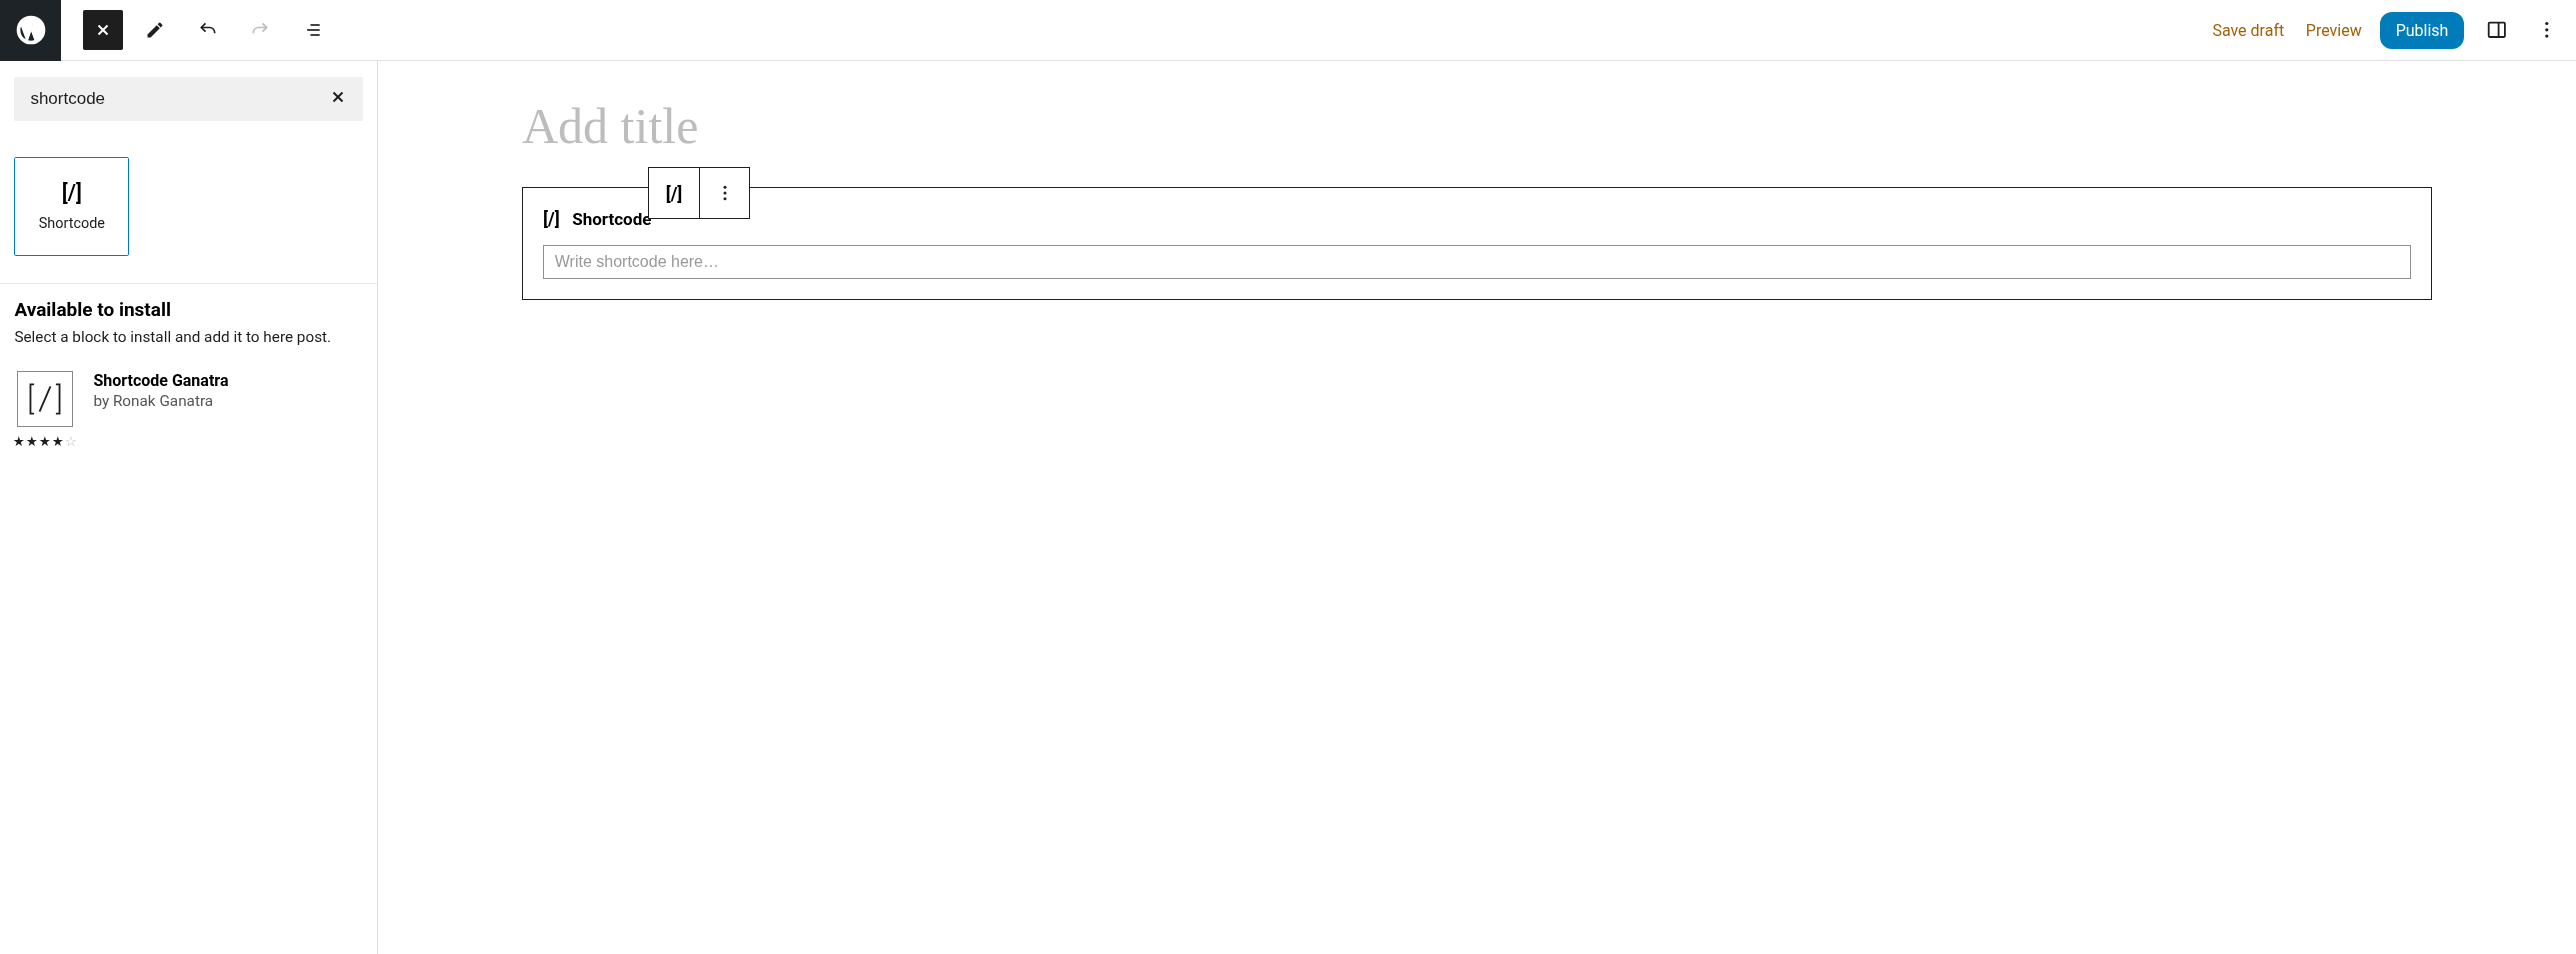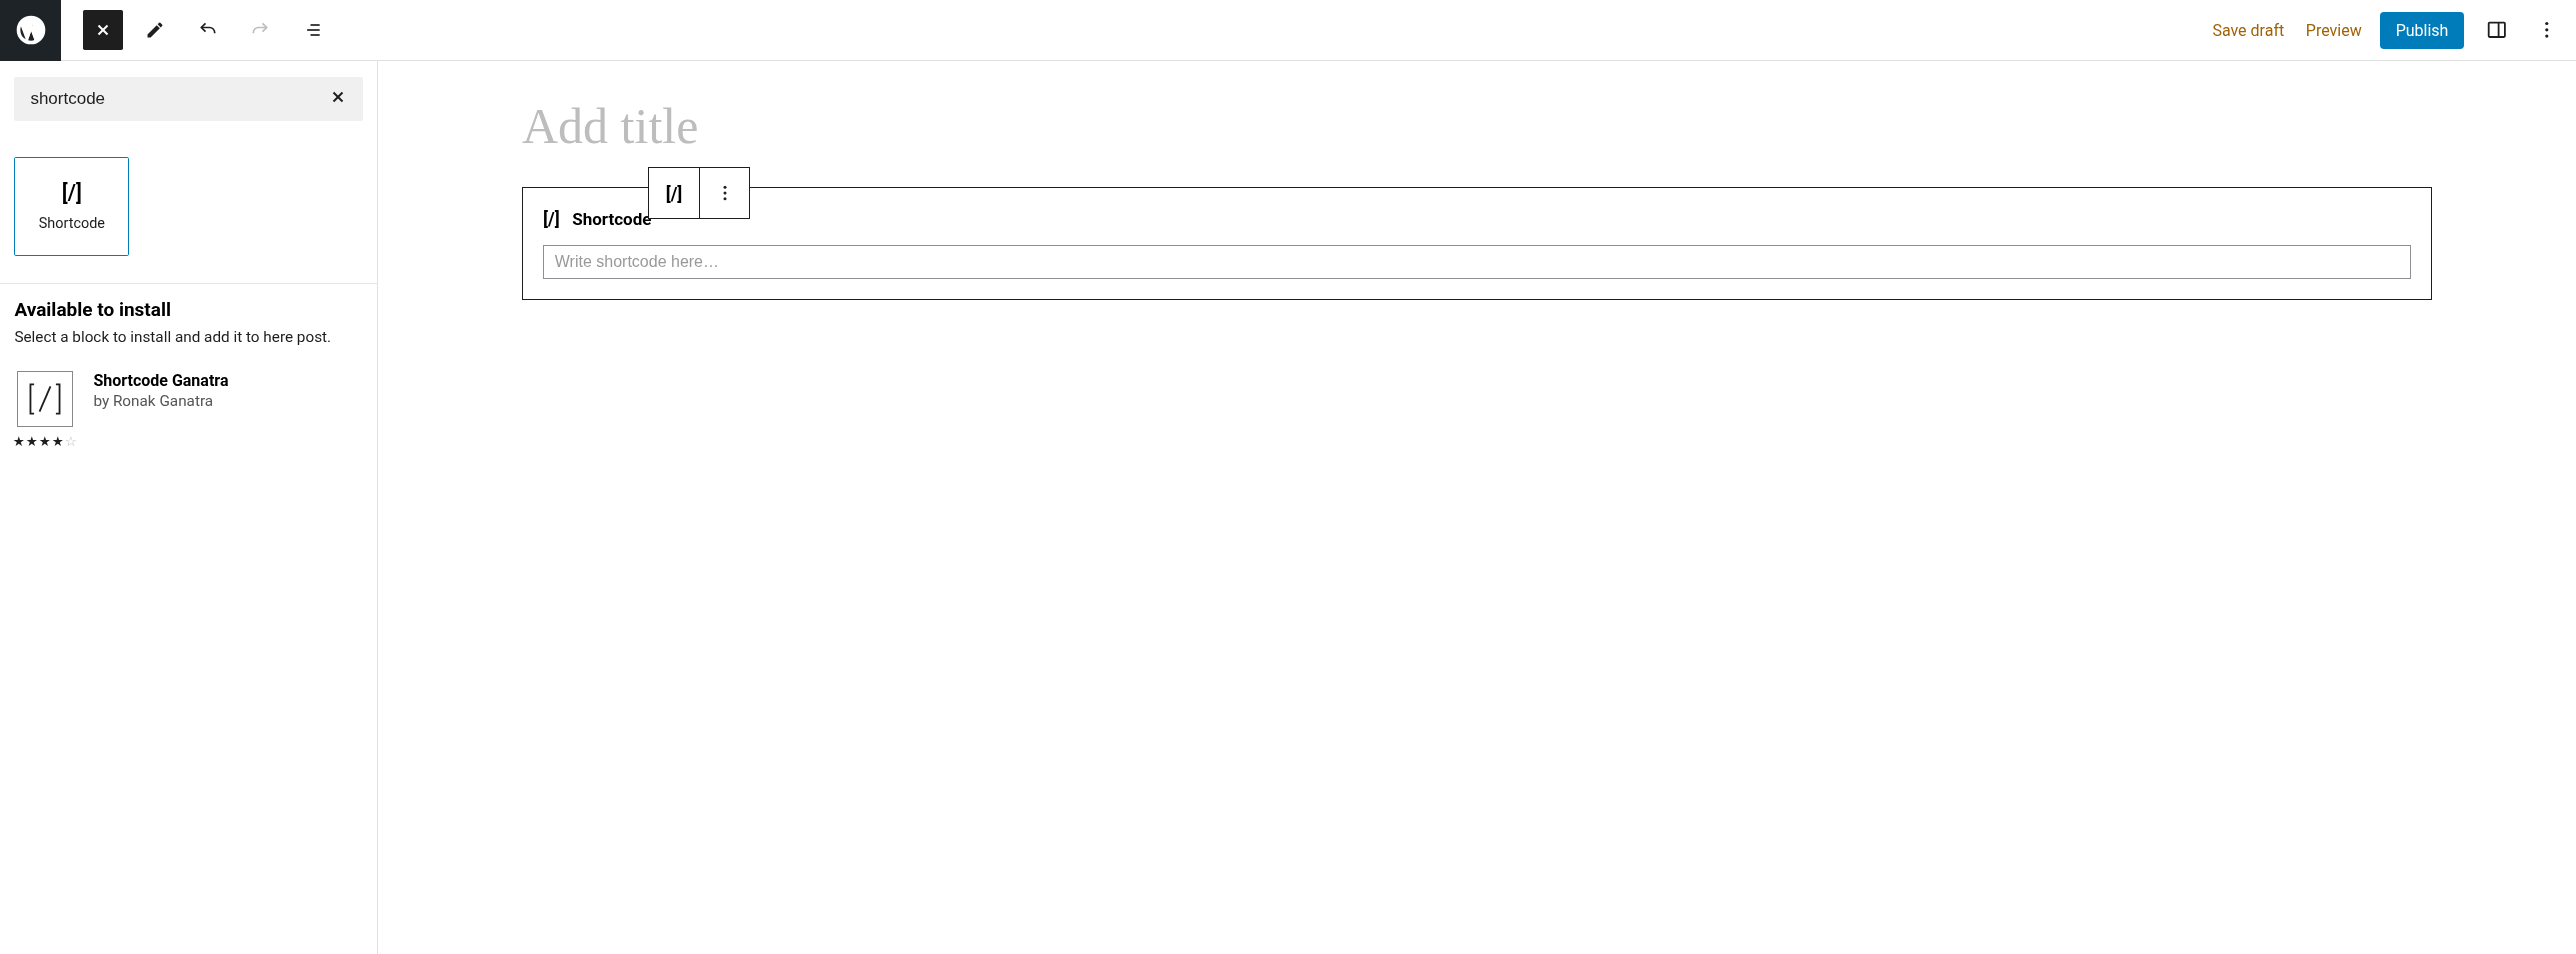--- a/index.html
+++ b/index.html
@@ -26,21 +26,21 @@
       width: 40px; height: 40px;
       display: flex; align-items: center; justify-content: center;
       border-radius: 1.8px; cursor: pointer;
     }
     .btn-dark { background: #1e1e1e; color: #fff; }
     .btn-plain { background: transparent; color: #1e1e1e; }
     .btn-disabled { color: #bdbdbd; }
 
     .toolbar-right { margin-left: auto; display: flex; align-items: center; gap: 14.4px; padding-right: 10.8px; }
     .link-btn { color: #a16207; font-size: 16px; cursor: pointer; padding: 7.2px 3.6px; }
-    .primary-btn { background: #007cba; color: #fff; padding: 9px 16px; font-size: 16px; border-radius: 4px; cursor: pointer; }
+    .primary-btn { background: #007cba; color: #fff; padding: 9px 16px; font-size: 16px; border-radius: 12px; cursor: pointer; }
     .icon-btn { width: 36px; height: 36px; display: flex; align-items: center; justify-content: center; cursor: pointer; color: #1e1e1e; }
 
     .main { display: flex; height: calc(100vh - 61px); }
 
     .sidebar {
       width: 378px;
       border-right: 0.9px solid #e0e0e0;
       overflow-y: auto;
     }
 

